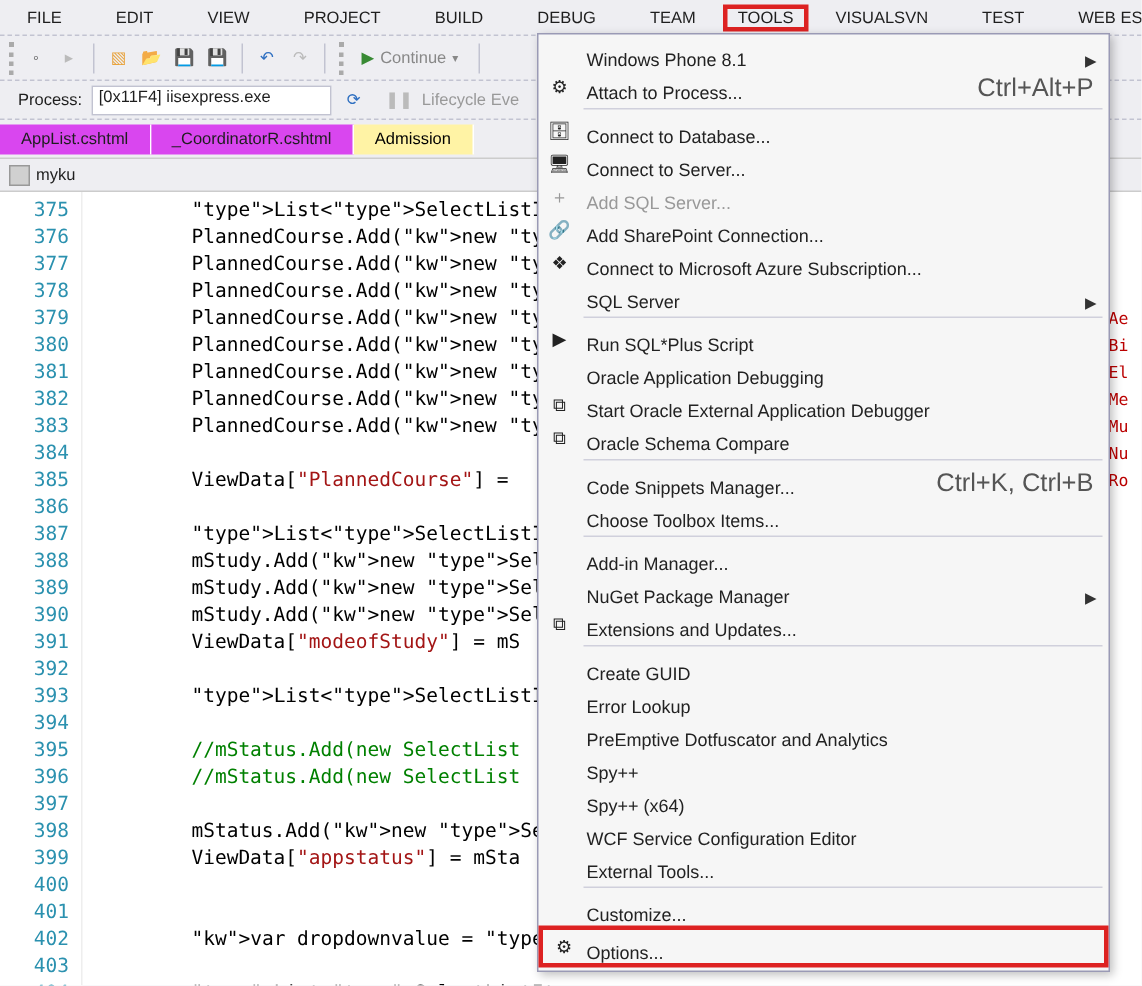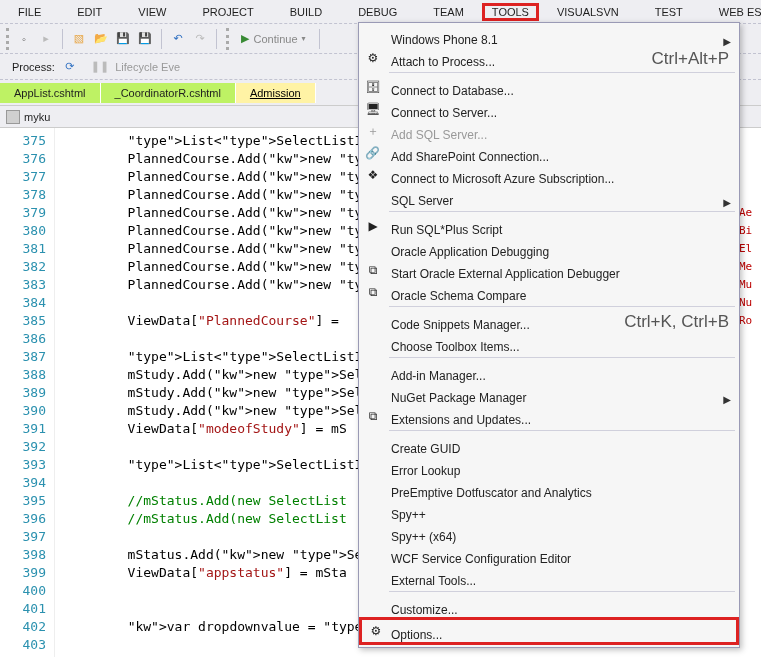--- a/index.html
+++ b/index.html
@@ -59,25 +59,25 @@
     background:#fff; border:1px solid #c2c3d1; padding:1px 4px; height:20px;
     font-size:11px; width:160px;
   }
   .process-bar .refresh { width:18px;height:18px;display:inline-flex;align-items:center;justify-content:center;}
   
   .tabstrip {
     display:flex; align-items:center; background:#eeeef2; height:26px;
     border-bottom:1px solid #ccc;
   }
   .tab {
-    padding:4px 14px; background:#bef264; color:#1e1e1e; cursor:default;
+    padding:4px 14px; background:#d946ef; color:#1e1e1e; cursor:default;
     border-right:1px solid #fff;
   }
   .tab.active {
-    background:#fff3a5; color:#000;text-decoration:underline;
+    background:#fff3a5; color:#000;
   }
   
   .locbar {
     display:flex; align-items:center; background:#eeeef2;
     padding:2px 6px; height:22px; border-bottom:1px solid #ccc;
   }
   .locbar .doc-icon { width:14px; height:14px; background:#d0d0d0; border:1px solid #999; margin-right:4px;}
   
   .editor {
     display:flex; height:calc(657px - 24px - 30px - 26px - 26px - 22px);
@@ -163,20 +163,21 @@
     <span class="play">▶</span>
     <span>Continue</span>
     <span style="font-size:8px">▾</span>
   </span>
   <span class="tb-sep"></span>
 </div>
 
 <div class="process-bar">
   <span class="vline"></span>
   <span>Process:</span>
+  <span class="combo">[0x11F4] iisexpress.exe</span>
   <span class="refresh" style="color:#2e6fc1">⟳</span>
   <span class="tb-sep"></span>
   <span class="tb-icon" style="color:#bbb">❚❚</span>
   <span style="color:#999">Lifecycle Eve</span>
 </div>
 
 <div class="tabstrip" id="tabstrip">
     <div class="tab">AppList.cshtml</div>
     <div class="tab">_CoordinatorR.cshtml</div>
     <div class="tab active">Admission</div>

